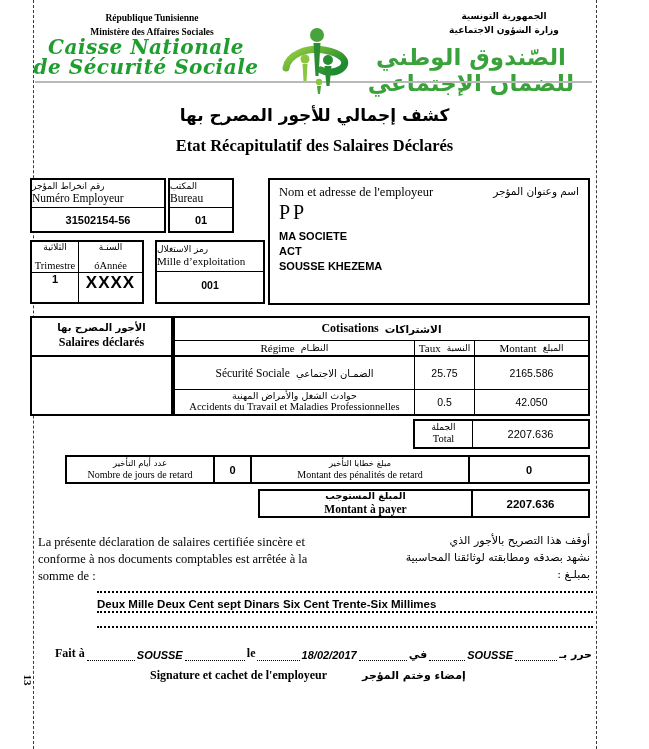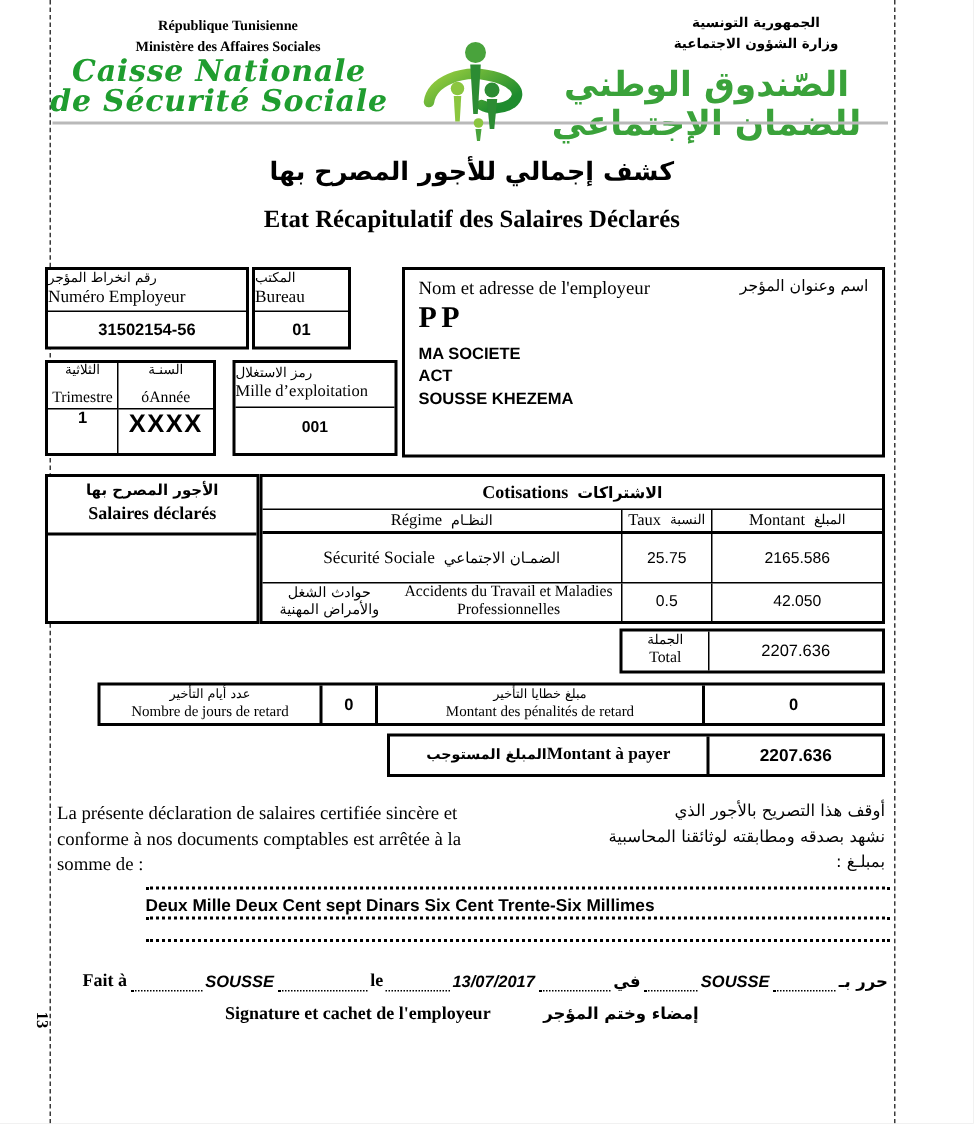--- a/index.html
+++ b/index.html
@@ -26,32 +26,32 @@
   .title-fr{left:33px;top:136px;width:563px;text-align:center;font-weight:bold;font-size:16.5px;}
 
   
   .fbox{position:absolute;border:2px solid #000;box-sizing:border-box;background:#fff;}
   .fbox .head{border-bottom:1.5px solid #000;text-align:left;padding:1px 0 2px;}
   .lab-ar{font-family:"DejaVu Sans",sans-serif;font-size:9px;line-height:1.25;}
   .lab-fr{font-size:11.5px;line-height:1.15;}
   .val{text-align:center;font-family:"Liberation Sans",sans-serif;font-weight:bold;font-size:11px;padding-top:6px;}
 
   .emp-head{display:flex;justify-content:space-between;align-items:flex-start;}
-  .emp-name{font-weight:bold;font-size:20px;letter-spacing:3px;margin-top:1px;}
+  .emp-name{font-weight:normal;font-size:20px;letter-spacing:3px;margin-top:1px;}
   .emp-line{font-family:"Liberation Sans",sans-serif;font-weight:bold;font-size:11px;margin-top:3px;}
 
   .grid2{display:grid;grid-template-columns:47px 1fr;grid-template-rows:31px 1fr;height:100%;}
   .grid2>div{display:flex;flex-direction:column;align-items:center;justify-content:space-between;}
   .gbr{border-right:1.5px solid #000;}
   .gbb{border-bottom:1.5px solid #000;}
 
   
   .row{display:flex;box-sizing:border-box;}
   .cell{display:flex;align-items:center;justify-content:center;gap:6px;box-sizing:border-box;}
-  .cbr{border-right:1.5px solid #000;text-align:center;}
+  .cbr{border-right:1.5px solid #000;}
   .cbb{border-bottom:1.5px solid #000;}
   .cbb2{border-bottom:2px solid #000;}
   .num{font-family:"Liberation Sans",sans-serif;font-size:10.5px;}
 
   .dotline{position:absolute;height:0;border-bottom:2px dotted #000;}
   .amount-line{position:absolute;border-bottom:2px dotted #000;padding-bottom:1px;
                font-family:"Liberation Sans",sans-serif;font-weight:bold;font-size:11.5px;white-space:nowrap;}
 
   .fait-row{position:absolute;display:flex;align-items:flex-end;}
   .leader{flex-grow:1;border-bottom:1.6px dotted #000;height:13px;margin:0 2px;}
@@ -183,21 +183,21 @@
     </div>
     <div class="row cbb" style="height:41px">
       <div class="cell cbr" style="flex:0 0 240px">
         <span style="font-size:11.5px">Sécurité Sociale</span>
         <span class="ar" style="font-size:10px">الضمـان الاجتماعي</span>
       </div>
       <div class="cell cbr num" style="flex:0 0 60px">25.75</div>
       <div class="cell num" style="flex:1">2165.586</div>
     </div>
     <div class="row" style="flex:1">
-      <div class="cell cbr" style="flex:0 0 240px;flex-direction:row;gap:0;line-height:1.2">
+      <div class="cell cbr" style="flex:0 0 240px;flex-direction:column;gap:0;line-height:1.2">
         <span class="ar" style="font-size:9.5px">حوادث الشغل والأمراض المهنية</span>
         <span style="font-size:10.5px">Accidents du Travail et Maladies Professionnelles</span>
       </div>
       <div class="cell cbr num" style="flex:0 0 60px">0.5</div>
       <div class="cell num" style="flex:1">42.050</div>
     </div>
   </div>
 
   <div class="fbox row" style="left:413px;top:419px;width:177px;height:30px">
     <div class="cell cbr" style="flex:0 0 58px;flex-direction:column;gap:0;line-height:1.2">
@@ -214,21 +214,21 @@
     </div>
     <div class="cell sans b cbr" style="flex:0 0 37px;font-size:11px;border-right-width:2px">0</div>
     <div class="cell cbr" style="flex:0 0 218px;flex-direction:column;gap:0;line-height:1.25;border-right-width:2px">
       <span class="ar" style="font-size:8.5px">مبلغ خطايا التأخير</span>
       <span style="font-size:10px">Montant des pénalités de retard</span>
     </div>
     <div class="cell sans b" style="flex:1;font-size:11px">0</div>
   </div>
 
   <div class="fbox row" style="left:258px;top:489px;width:332px;height:29px">
-    <div class="cell cbr" style="flex:0 0 213px;flex-direction:row;gap:0;line-height:1.25;border-right-width:2px">
+    <div class="cell cbr" style="flex:0 0 213px;flex-direction:column;gap:0;line-height:1.25;border-right-width:2px">
       <span class="ar b" style="font-size:9.5px">المبلغ المستوجب</span>
       <span class="b" style="font-size:11.5px">Montant à payer</span>
     </div>
     <div class="cell sans b" style="flex:1;font-size:11.5px">2207.636</div>
   </div>
 
   <div class="abs" style="left:38px;top:534px;width:305px;font-size:12.5px;line-height:1.35">
     <div>La présente déclaration de salaires certifiée sincère et</div>
     <div>conforme à nos documents comptables est arrêtée à la</div>
     <div>somme de :</div>
@@ -243,21 +243,21 @@
   <div class="amount-line" style="left:97px;top:598px;width:496px">Deux Mille Deux Cent sept Dinars Six Cent Trente-Six Millimes</div>
   <div class="dotline" style="left:97px;top:626px;width:496px"></div>
 
   <div class="fait-row" style="left:55px;top:646px;width:537px">
     <span class="fait-lbl">Fait à</span>
     <span class="leader" style="flex-grow:.8"></span>
     <span class="fait-val">SOUSSE</span>
     <span class="leader" style="flex-grow:1"></span>
     <span class="fait-lbl">le</span>
     <span class="leader" style="flex-grow:.7"></span>
-    <span class="fait-val">13/07/2017</span>
+    <span class="fait-val">18/02/2017</span>
     <span class="leader" style="flex-grow:.8"></span>
     <span class="ar b" style="font-size:11px">في</span>
     <span class="leader" style="flex-grow:.6"></span>
     <span class="fait-val">SOUSSE</span>
     <span class="leader" style="flex-grow:.7"></span>
     <span class="ar b" style="font-size:11px">حرر بـ</span>
   </div>
 
   <div class="sig-row" style="left:150px;top:668px">
     <span class="b" style="font-size:12px">Signature et cachet de l'employeur</span>

